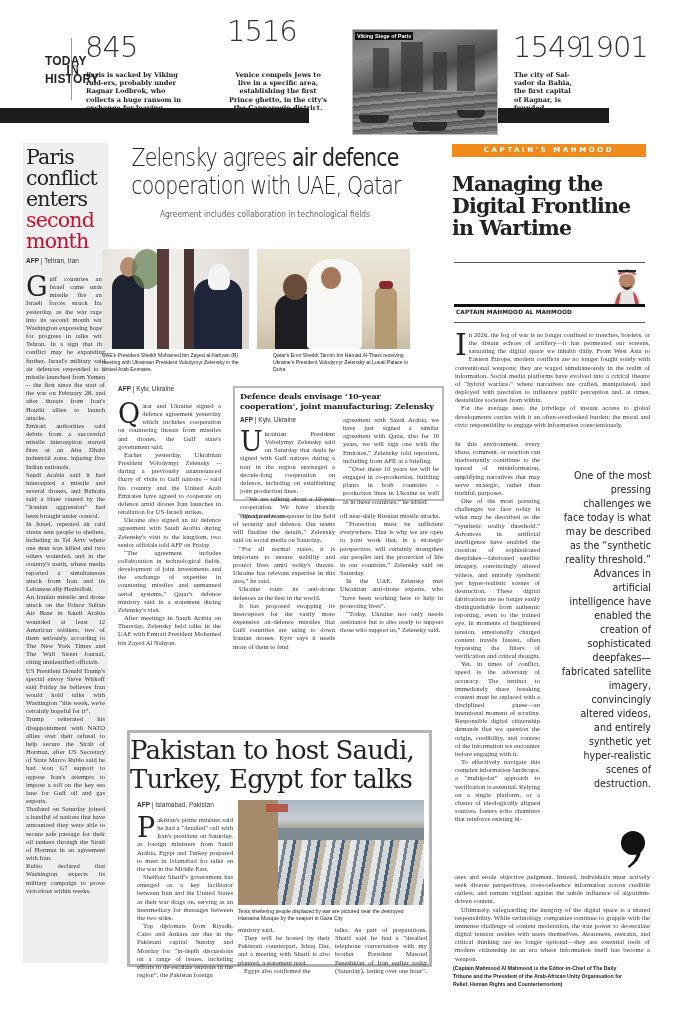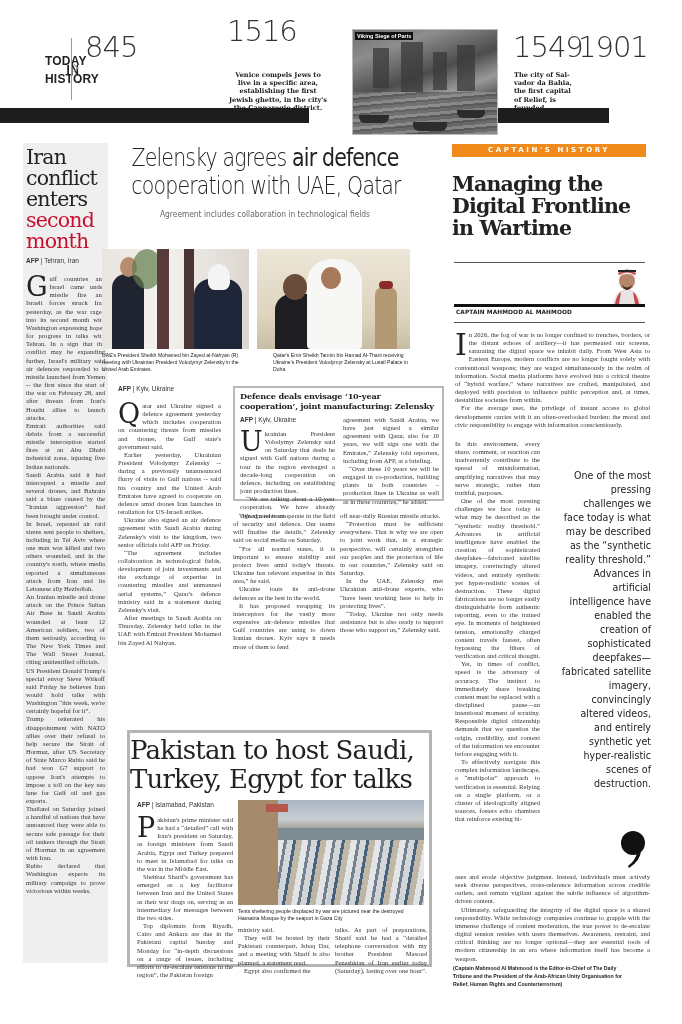--- a/index.html
+++ b/index.html
@@ -101,45 +101,46 @@
   <div class="tih-bar"></div>
   <div class="tih-bar2"></div>
   <div class="tih-label">
     <div>TODAY</div>
     <div>IN</div>
     <div>HISTORY</div>
   </div>
   <div class="tih-brace"></div>
 
   <div class="tih-year" style="left:85px;top:30px;">845</div>
+  <div class="tih-text" style="left:86px;top:71px;width:100px;">Paris is sacked by Viking raid-ers, probably under Ragnar Lodbrok, who collects a huge ransom in exchange for leaving</div>
 
   <div class="tih-year" style="left:227px;top:14px;">1516</div>
-  <div class="tih-text" style="left:228px;top:71px;width:100px;text-align:center;">Venice compels Jews to live in a specific area, establishing the first Jewish ghetto, in the city's the Cannaregio district.</div>
+  <div class="tih-text" style="left:228px;top:71px;width:100px;text-align:center;">Venice compels Jews to live in a specific area, establishing the first Prince ghetto, in the city's the Cannaregio district.</div>
 
   <div class="tih-photo">
     <div class="bld" style="left:20px;top:18px;width:16px;height:40px;"></div>
     <div class="bld" style="left:48px;top:12px;width:22px;height:50px;"></div>
     <div class="bld" style="left:80px;top:22px;width:14px;height:38px;"></div>
     <div class="bld" style="left:104px;top:15px;width:18px;height:46px;"></div>
     <div class="water"></div>
     <div class="boat" style="left:6px;top:85px;width:30px;height:8px;"></div>
     <div class="boat" style="left:60px;top:92px;width:34px;height:9px;"></div>
     <div class="boat" style="left:104px;top:80px;width:28px;height:8px;"></div>
     <span class="tih-photo-cap">Viking Siege of Paris</span>
   </div>
 
   <div class="tih-year" style="left:513px;top:30px;text-align:center;">1549</div>
-  <div class="tih-text" style="left:514px;top:71px;width:58px;">The city of Sal-vador da Bahia, the first capital of Relief, is founded</div>
+  <div class="tih-text" style="left:514px;top:71px;width:58px;">The city of Sal-vador da Bahia, the first capital of Ragnar, is founded</div>
 
   <div class="tih-year" style="left:578px;top:30px;">1901</div>
 </section>
 
 <article class="iran">
   <h1>
-    <span>Iran conflict enters</span>
+    <span>Paris conflict enters</span>
     <span class="red">second month</span>
   </h1>
   <div class="byline">
     <b>AFP</b> <span>| Tehran, Iran</span>
   </div>
   <div class="body-text">
     <p><span class="dropcap">G</span><span>ulf countries and Israel came under missile fire and Israeli forces struck Iran yesterday, as the war raged into its second month with Washington expressing hopes for progress in talks with Tehran. In a sign that the conflict may be expanding further, Israel's military said air defences responded to a missile launched from Yemen -- the first since the start of the war on February 28, and after threats from Iran's Houthi allies to launch attacks.</span></p>
     <p>Emirati authorities said debris from a successful missile interception started fires at an Abu Dhabi industrial zone, injuring five Indian nationals.</p>
     <p>Saudi Arabia said it had intercepted a missile and several drones, and Bahrain said a blaze caused by the “Iranian aggression” had been brought under control.</p>
     <p>In Israel, repeated air raid sirens sent people to shelters, including in Tel Aviv where one man was killed and two others wounded, and in the country's north, where media reported a simultaneous attack from Iran and its Lebanese ally Hezbollah.</p>
@@ -243,21 +244,21 @@
     <p>ministry said.</p>
     <p style="text-indent:6px">They will be hosted by their Pakistani counterpart, Ishaq Dar, and a meeting with Sharif is also planned, a statement read.</p>
     <p style="text-indent:6px">Egypt also confirmed the</p>
   </div>
   <div class="body-text pak-col3">
     <p>talks. As part of preparations, Sharif said he had a “detailed telephone conversation with my brother President Masoud Pezeshkian of Iran earlier today (Saturday), lasting over one hour”.</p>
   </div>
 </article>
 
 <section class="cc">
-  <div class="cc-tag">CAPTAIN'S HISTORY</div>
+  <div class="cc-tag">CAPTAIN'S MAHMOOD</div>
   <h1>Managing the Digital Frontline in Wartime</h1>
   <div class="cc-rule1"></div>
   <div class="cc-portrait">
     <svg width="40" height="40" viewBox="0 0 40 40">
       <path d="M6 40 Q8 26 20 25 Q32 26 34 40 Z" fill="#e9e4e4"></path>
       <path d="M8 40 Q10 30 14 28 L12 40 Z" fill="#c04a4a"></path>
       <path d="M32 40 Q30 30 26 28 L28 40 Z" fill="#c04a4a"></path>
       <ellipse cx="20" cy="17" rx="8" ry="9" fill="#b8866a"></ellipse>
       <path d="M10 16 Q10 5 20 4 Q30 5 30 16 L28 12 Q20 8 12 12 Z" fill="#f2f0f0"></path>
       <path d="M11 9 Q20 2 29 9 L28 11 Q20 6 12 11 Z" fill="#c44d4d"></path>

